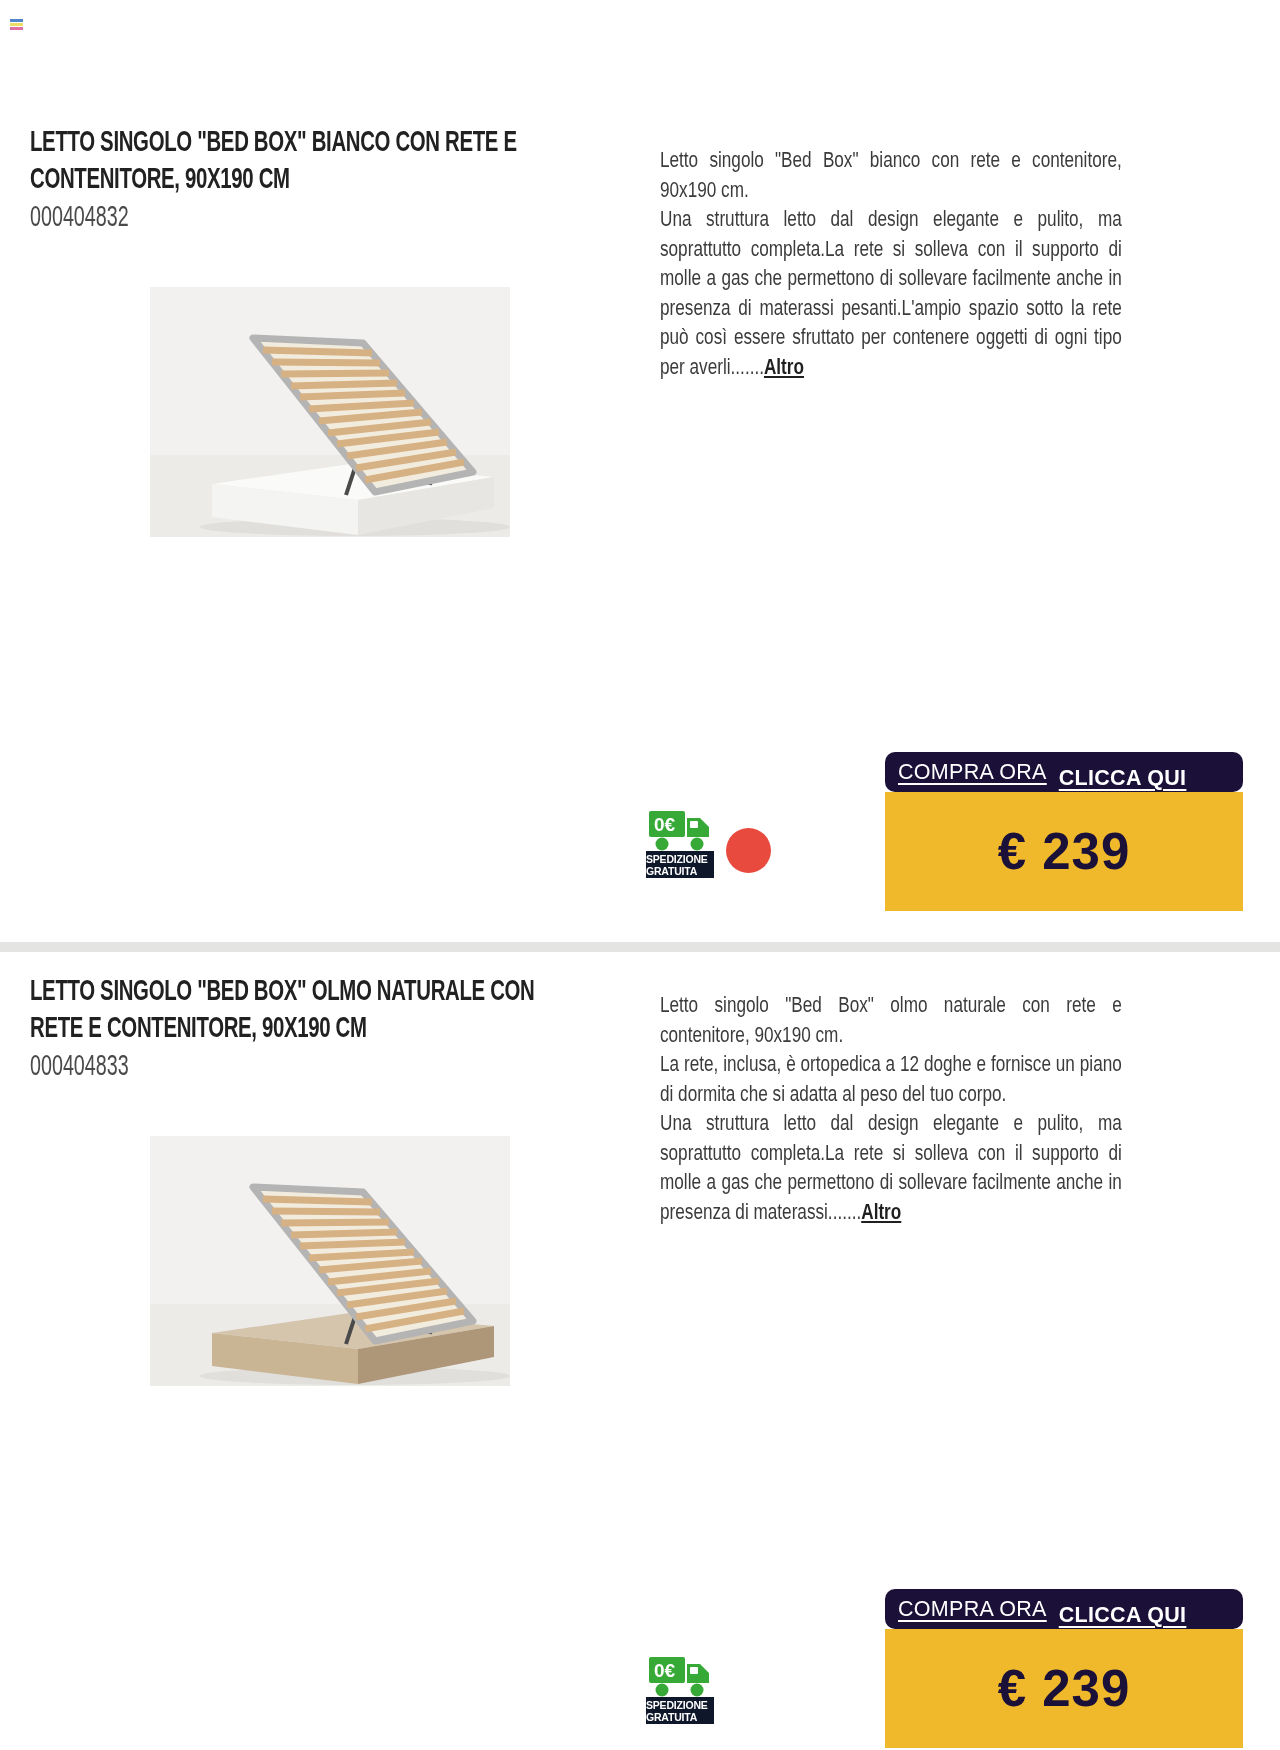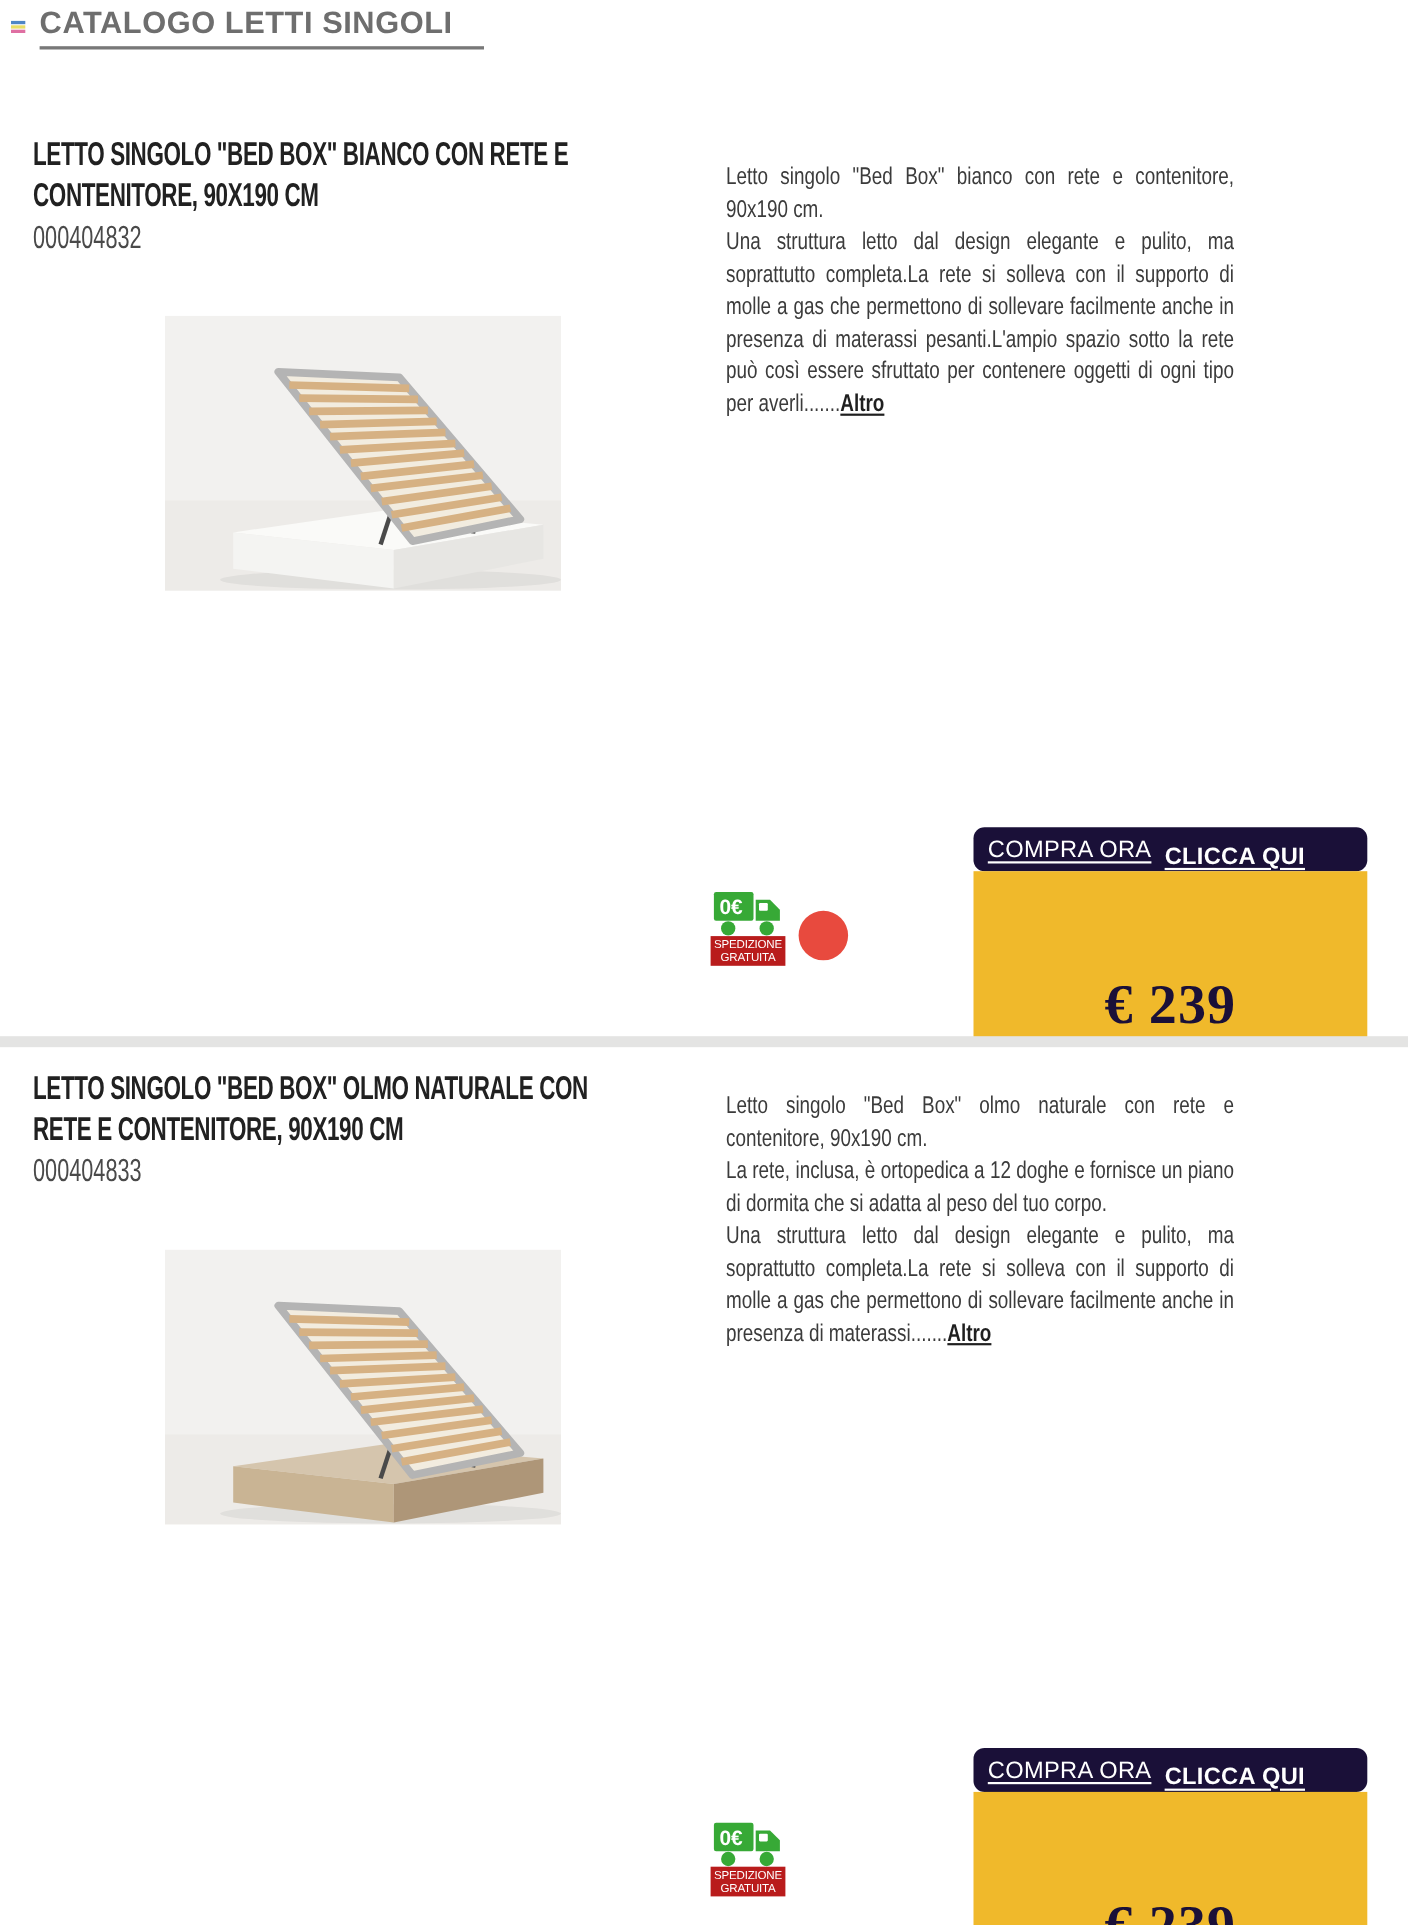--- a/index.html
+++ b/index.html
@@ -40,46 +40,45 @@
   .piston-l{stroke:#9a9a9a;stroke-width:3;}
   .bed-white .box-top{fill:#fafaf8;}.bed-white .box-front{fill:#f4f4f2;}.bed-white .box-side{fill:#e7e6e3;}
   .bed-wood .box-top{fill:#d5c5ad;}.bed-wood .box-front{fill:#c9b494;}.bed-wood .box-side{fill:#ae9678;}
 
   
   .priceblock{position:absolute;left:885px;width:358px;}
   .cta-bar{height:40px;background:#1a1038;display:flex;align-items:center;gap:12px;
            padding-left:13px;color:#fff;font-size:21.5px;letter-spacing:.3px;cursor:pointer;border-radius:10px;}
   .cta-compra{font-weight:400;text-decoration:underline;text-underline-offset:4px;}
   .cta-clicca{font-weight:700;text-decoration:underline;text-underline-offset:4px;margin-top:12px;}
-  .price-box{height:151px;background:#f0b92b;display:flex;align-items:flex-end;justify-content:center;cursor:pointer;font-family:Liberation Serif, serif;}
+  .price-box{height:119px;background:#f0b92b;display:flex;align-items:center;justify-content:center;cursor:pointer;}
   .price{font-size:51px;font-weight:700;color:#1a1038;letter-spacing:1px;}
 
   
   .truck{position:absolute;width:64px;height:46px;}
   .truck-green{fill:#37a936;}
   .truck-price{fill:#fff;font-family:"Liberation Sans",sans-serif;font-size:19px;font-weight:700;}
-  .ship-badge{position:absolute;width:68px;height:27px;background:#b91c1c;color:#fff;text-align:center;
-              font-weight:400;font-size:10.5px;line-height:12px;letter-spacing:-.2px;
+  .ship-badge{position:absolute;width:68px;height:27px;background:#0f172a;color:#fff;text-align:left;
+              font-weight:700;font-size:10.5px;line-height:12px;letter-spacing:-.2px;
               padding-top:2px;box-sizing:border-box;}
   .ship-badge span{display:block;}
   .red-dot{position:absolute;left:726px;top:828px;width:45px;height:45px;border-radius:50%;background:#e84a3e;}
 
   .divider{position:absolute;left:0;top:942px;width:1280px;height:10px;background:#e4e4e3;}
 </style>
 </head>
 <body>
 
 <div class="page">
 
   <div class="stripes">
       <i class="s1"></i>
       <i class="s2"></i>
       <i class="s3"></i>
     </div>
-  <div class="hdr-title">CATALOGO LETTI SINGOLI</div>
 
 
   <div class="titleblock" style="left:30px;top:122px;">
     <div class="p-title">LETTO SINGOLO "BED BOX" BIANCO CON RETE E CONTENITORE, 90X190 CM</div>
     <div class="p-code">000404832</div>
   </div>
 
   <svg class="photo bed-white" style="left:150px;top:287px;" viewBox="0 0 360 250">
     <rect class="ph-bg" width="360" height="250"></rect>
     <rect class="ph-floor" y="168" width="360" height="82"></rect>

